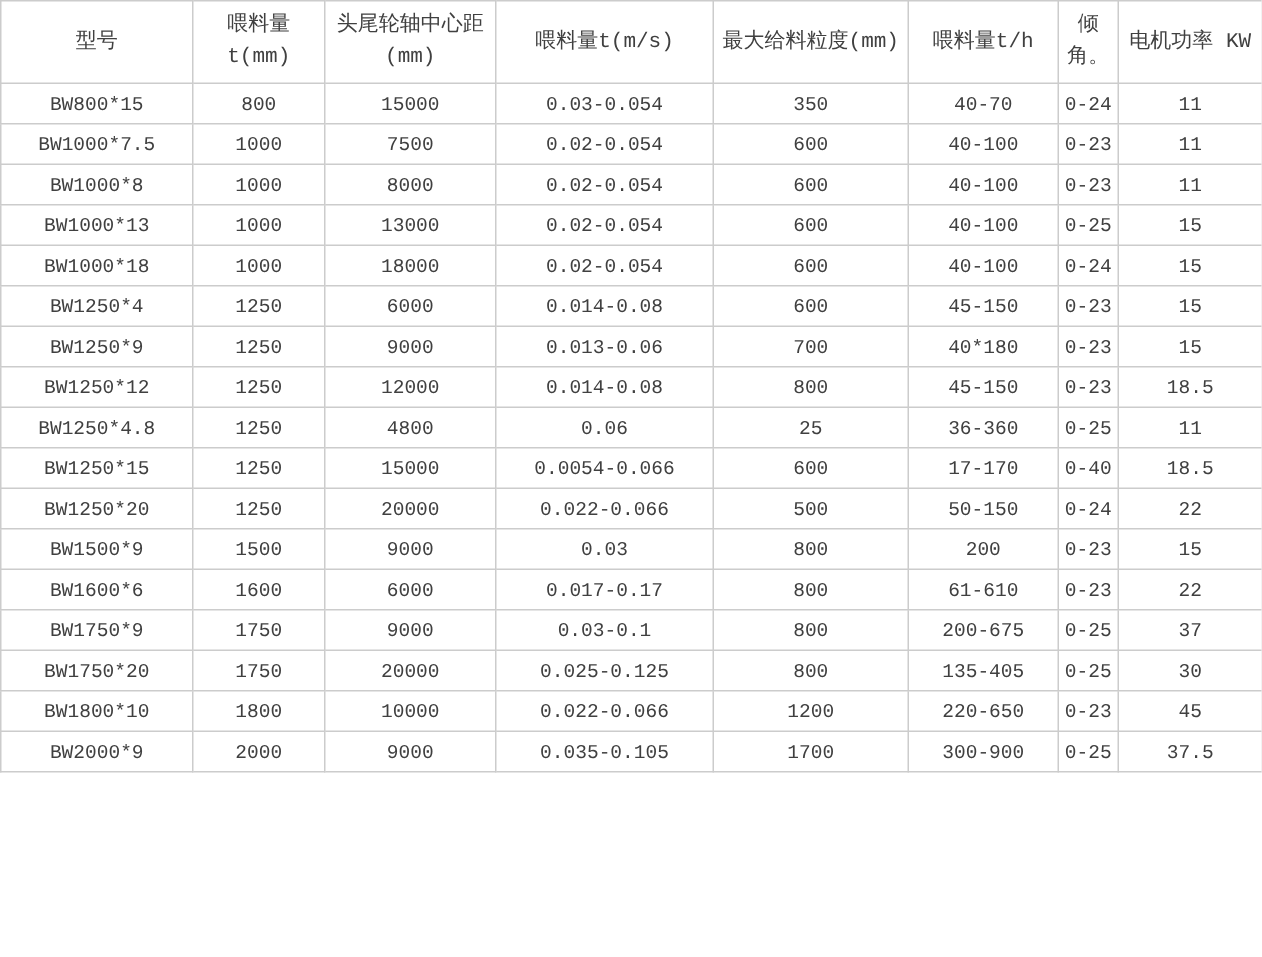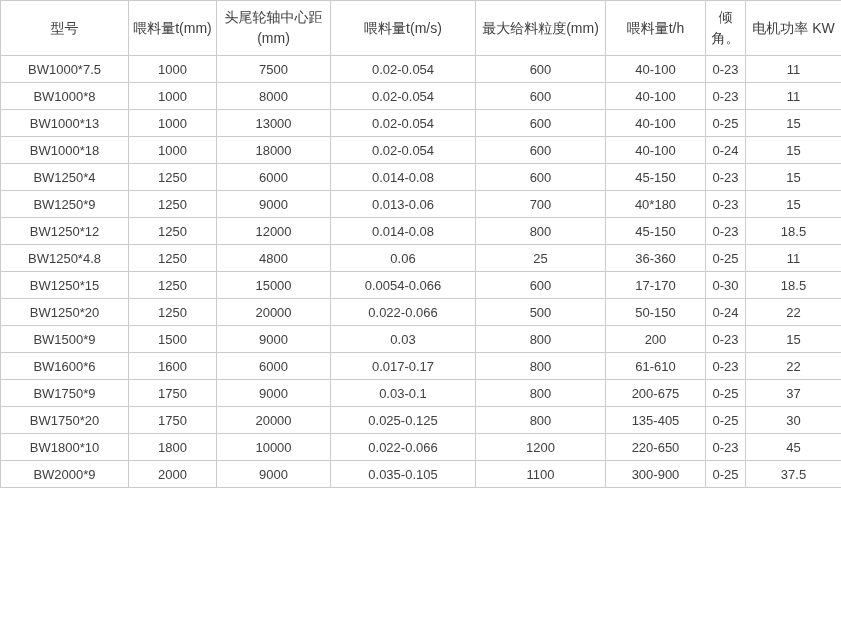--- a/index.html
+++ b/index.html
@@ -12,20 +12,21 @@
     height: 638px;
     overflow: hidden;
     font-family: "Liberation Sans", "DejaVu Sans", sans-serif;
   }
   table.spec-table {
     border-collapse: collapse;
     table-layout: fixed;
     width: 841px;
     height: 460px;
     background: #ffffff;
+    font-family: Liberation Mono, monospace;
   }
   table.spec-table th,
   table.spec-table td {
     border: 1px solid #cccccc;
     text-align: center;
     vertical-align: middle;
     color: #404040;
     padding: 0 2px;
     overflow: hidden;
     white-space: nowrap;
@@ -63,20 +64,30 @@
         <th>头尾轮轴中心距(mm)</th>
         <th>喂料量t(m/s)</th>
         <th>最大给料粒度(mm)</th>
         <th>喂料量t/h</th>
         <th>倾角。</th>
         <th>电机功率 KW</th>
       </tr>
   </thead>
   <tbody>
       <tr>
+        <td>BW800*15</td>
+        <td>800</td>
+        <td>15000</td>
+        <td>0.03-0.054</td>
+        <td>350</td>
+        <td>40-70</td>
+        <td>0-24</td>
+        <td>11</td>
+      </tr>
+      <tr>
         <td>BW1000*7.5</td>
         <td>1000</td>
         <td>7500</td>
         <td>0.02-0.054</td>
         <td>600</td>
         <td>40-100</td>
         <td>0-23</td>
         <td>11</td>
       </tr>
       <tr>
@@ -149,21 +160,21 @@
         <td>0-25</td>
         <td>11</td>
       </tr>
       <tr>
         <td>BW1250*15</td>
         <td>1250</td>
         <td>15000</td>
         <td>0.0054-0.066</td>
         <td>600</td>
         <td>17-170</td>
-        <td>0-30</td>
+        <td>0-40</td>
         <td>18.5</td>
       </tr>
       <tr>
         <td>BW1250*20</td>
         <td>1250</td>
         <td>20000</td>
         <td>0.022-0.066</td>
         <td>500</td>
         <td>50-150</td>
         <td>0-24</td>
@@ -217,19 +228,19 @@
         <td>1200</td>
         <td>220-650</td>
         <td>0-23</td>
         <td>45</td>
       </tr>
       <tr>
         <td>BW2000*9</td>
         <td>2000</td>
         <td>9000</td>
         <td>0.035-0.105</td>
-        <td>1100</td>
+        <td>1700</td>
         <td>300-900</td>
         <td>0-25</td>
         <td>37.5</td>
       </tr>
     </tbody>
 </table>
 
 </body></html>

